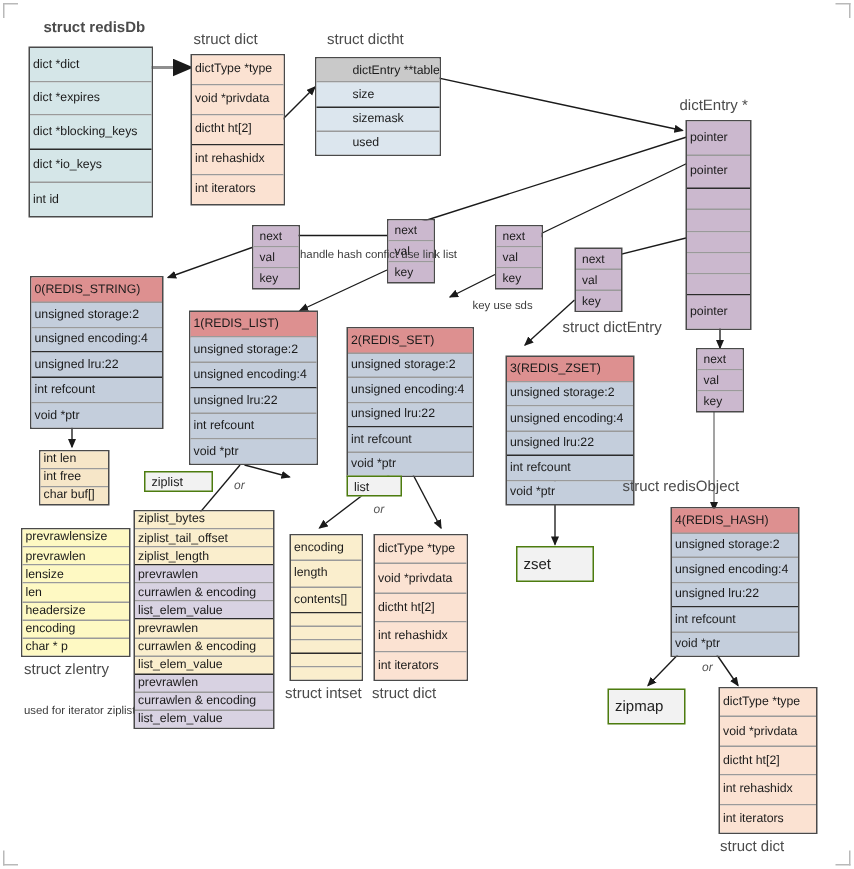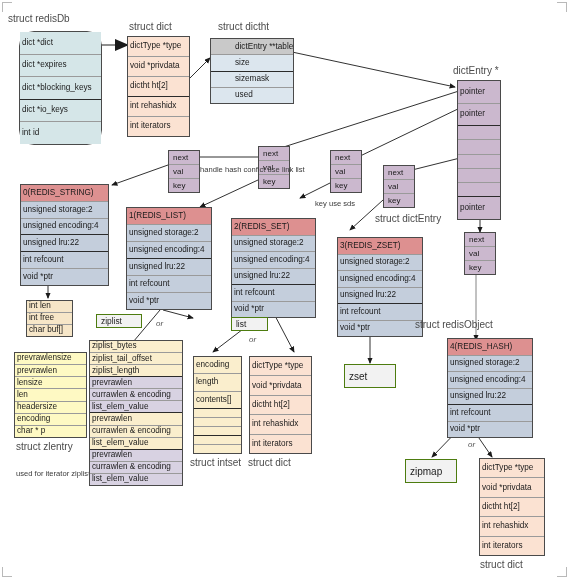--- a/index.html
+++ b/index.html
@@ -130,22 +130,22 @@
 
       <path d="M370,308 L370,363" marker-end="url(#ah)"></path>
 
       <path d="M463,425 L432,457" marker-end="url(#ah)"></path>
 
       <path d="M470,425 L492,457" marker-end="url(#ah)"></path>
 
     </g>
   </svg>
 
-  <div class="cap" style="left:8px;top:14px;">struct redisDb</div>
-  <div class="box c-blue" style="left:19px;top:31px;width:83px;height:114px;border-radius:15px;">
+  <div class="cap" style="left:29px;top:14px;font-weight:bold;">struct redisDb</div>
+  <div class="box c-blue" style="left:19px;top:31px;width:83px;height:114px;">
     <div class="row">dict *dict</div>
     <div class="row">dict *expires</div>
     <div class="row thick">dict *blocking_keys</div>
     <div class="row">dict *io_keys</div>
     <div class="row">int id</div>
   </div>
 
   <div class="cap" style="left:129px;top:22px;">struct dict</div>
   <div class="box c-peach" style="left:127px;top:36px;width:63px;height:101px;">
     <div class="row">dictType *type</div>

